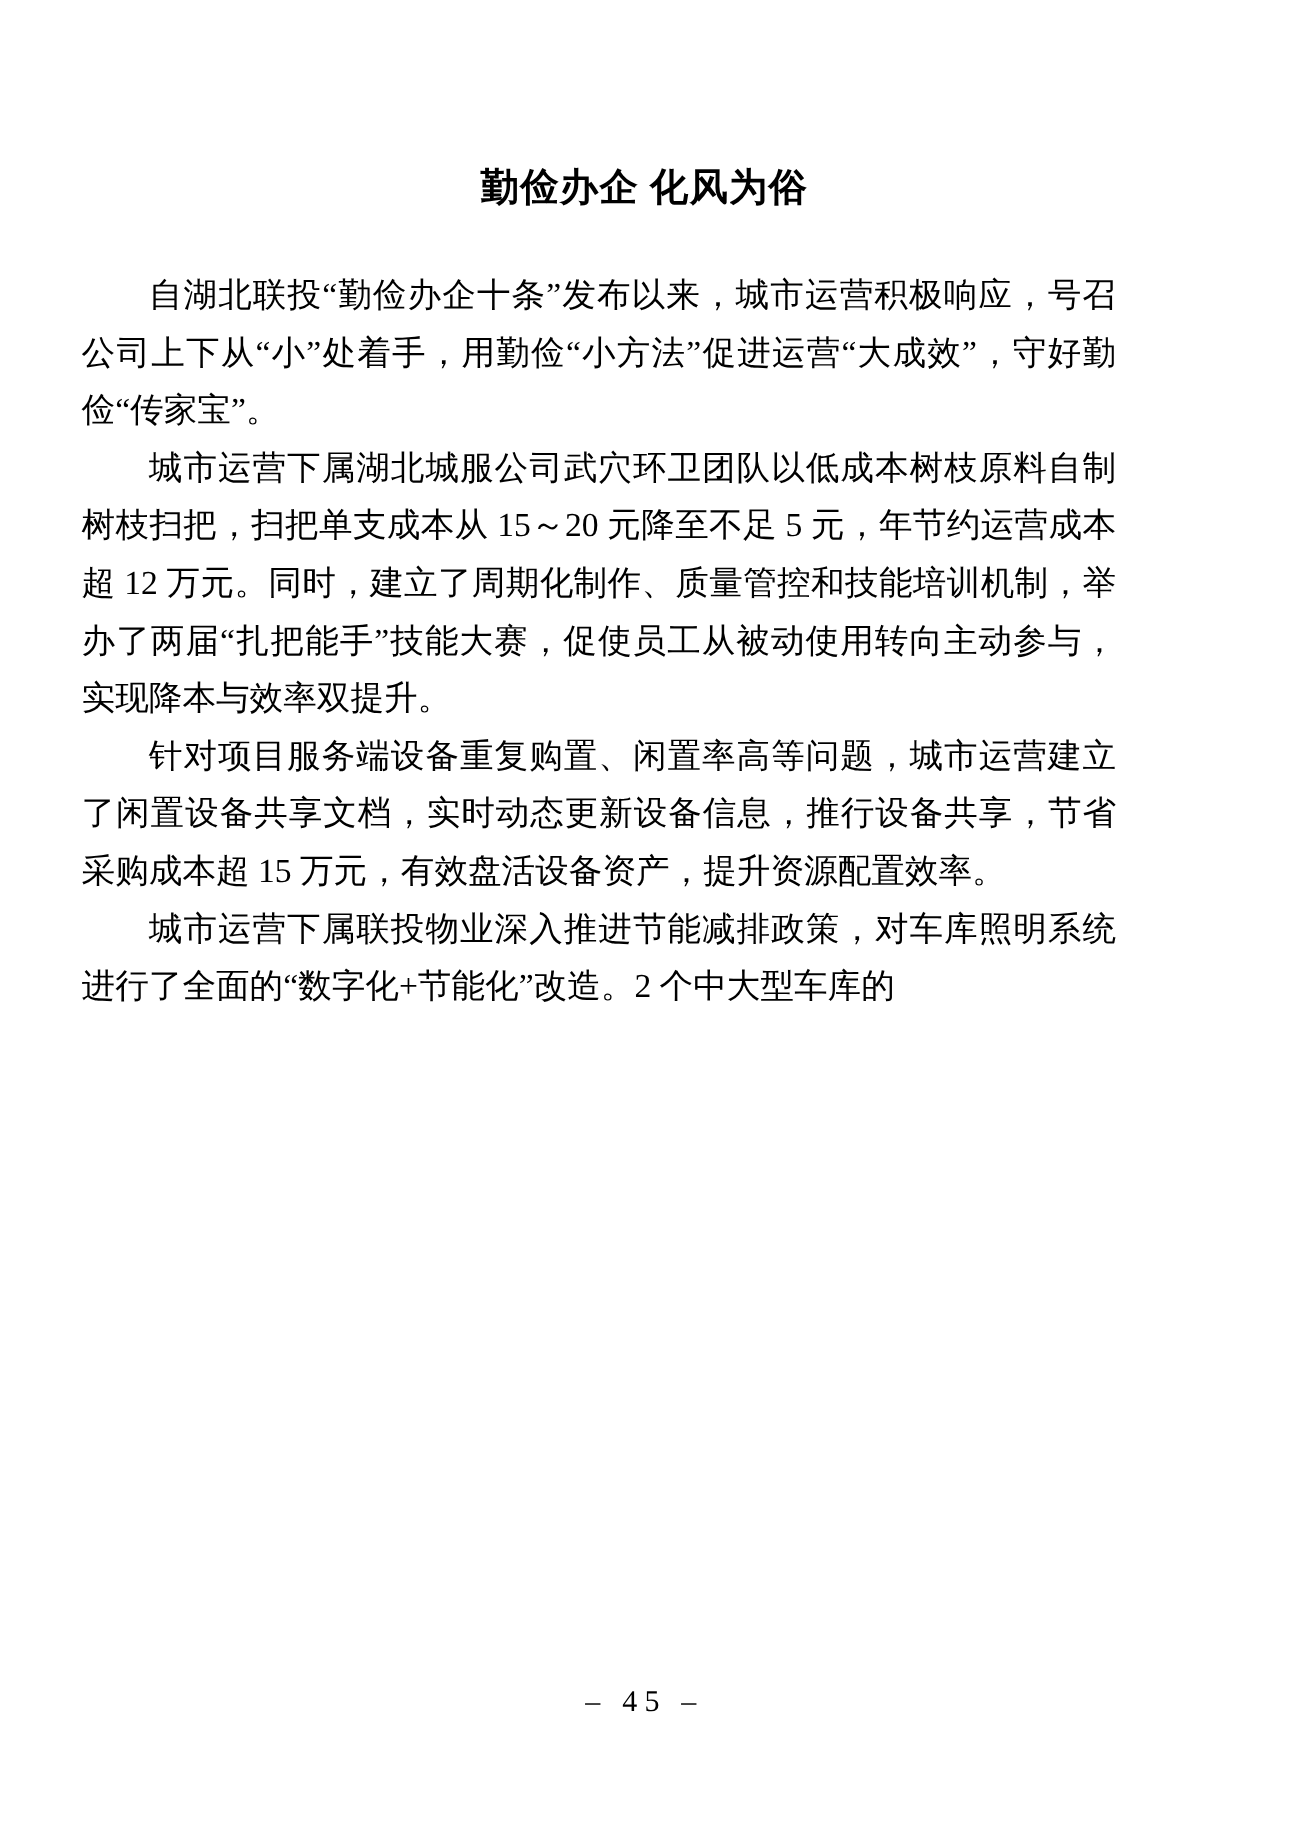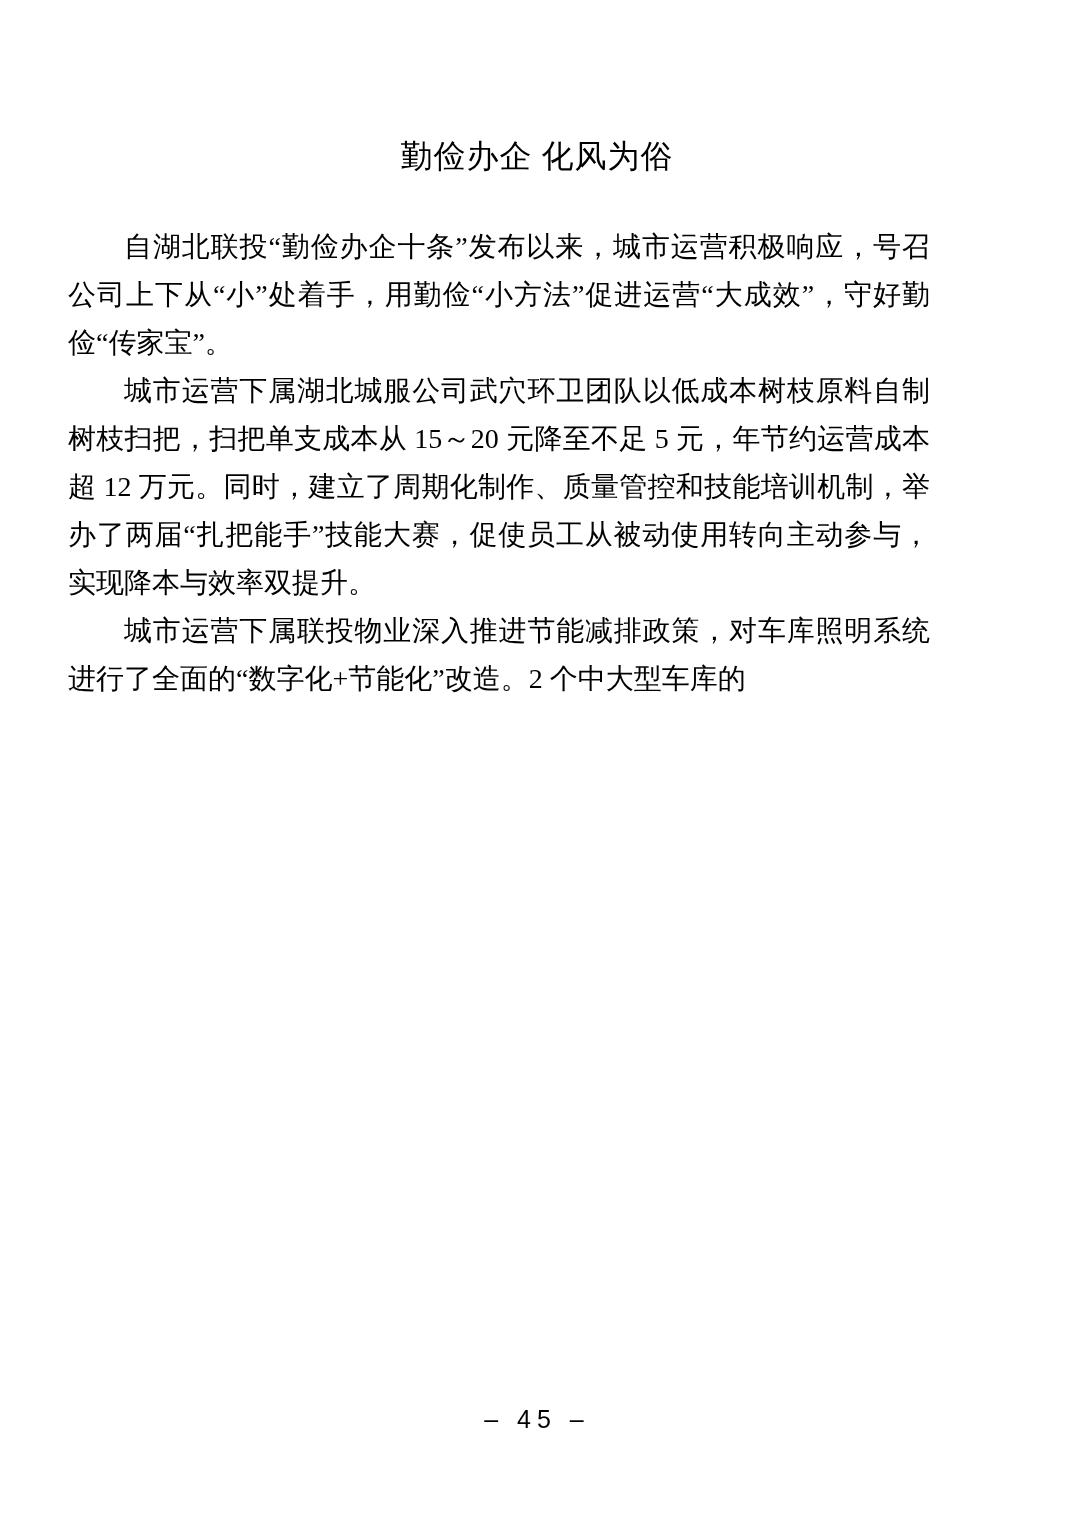--- a/index.html
+++ b/index.html
@@ -17,21 +17,21 @@
     font-family: "Liberation Serif", serif;
     overflow: hidden;
     box-sizing: border-box;
   }
   .title-block {
     padding-top: 128px;
     text-align: center;
   }
   .title-line {
     font-size: 32px;
-    font-weight: 400;
+    font-weight: 700;
     line-height: 57px;
     letter-spacing: 1px;
     font-family: "Liberation Serif", serif;
   }
   .body-text {
     margin: 38px 144px 0 68px; 
   }
   .body-text p {
     margin: 0;
     font-size: 28px;
@@ -45,35 +45,36 @@
   .page-footer {
     position: absolute;
     left: 0;
     right: 0;
     top: 1405px;
     text-align: center;
   }
   .page-number {
     font-size: 25px;
     letter-spacing: 6px;
-    font-family: Liberation Sans, sans-serif;
+    font-family: Liberation Serif, serif;
   }
 </style>
 </head>
 <body>
 
 <div class="page">
 
   <header class="title-block">
     <div class="title-line">勤俭办企 化风为俗</div>
   </header>
 
   <main class="body-text">
     <p>自湖北联投“勤俭办企十条”发布以来，城市运营积极响应，号召公司上下从“小”处着手，用勤俭“小方法”促进运营“大成效”，守好勤俭“传家宝”。</p>
     <p>城市运营下属湖北城服公司武穴环卫团队以低成本树枝原料自制树枝扫把，扫把单支成本从 15～20 元降至不足 5 元，年节约运营成本超 12 万元。同时，建立了周期化制作、质量管控和技能培训机制，举办了两届“扎把能手”技能大赛，促使员工从被动使用转向主动参与，实现降本与效率双提升。</p>
+    <p>针对项目服务端设备重复购置、闲置率高等问题，城市运营建立了闲置设备共享文档，实时动态更新设备信息，推行设备共享，节省采购成本超 15 万元，有效盘活设备资产，提升资源配置效率。</p>
     <p>城市运营下属联投物业深入推进节能减排政策，对车库照明系统进行了全面的“数字化+节能化”改造。2 个中大型车库的</p>
   </main>
 
   <footer class="page-footer">
     <span class="page-number">– 45 –</span>
   </footer>
 
 </div>
 
 </body></html>

